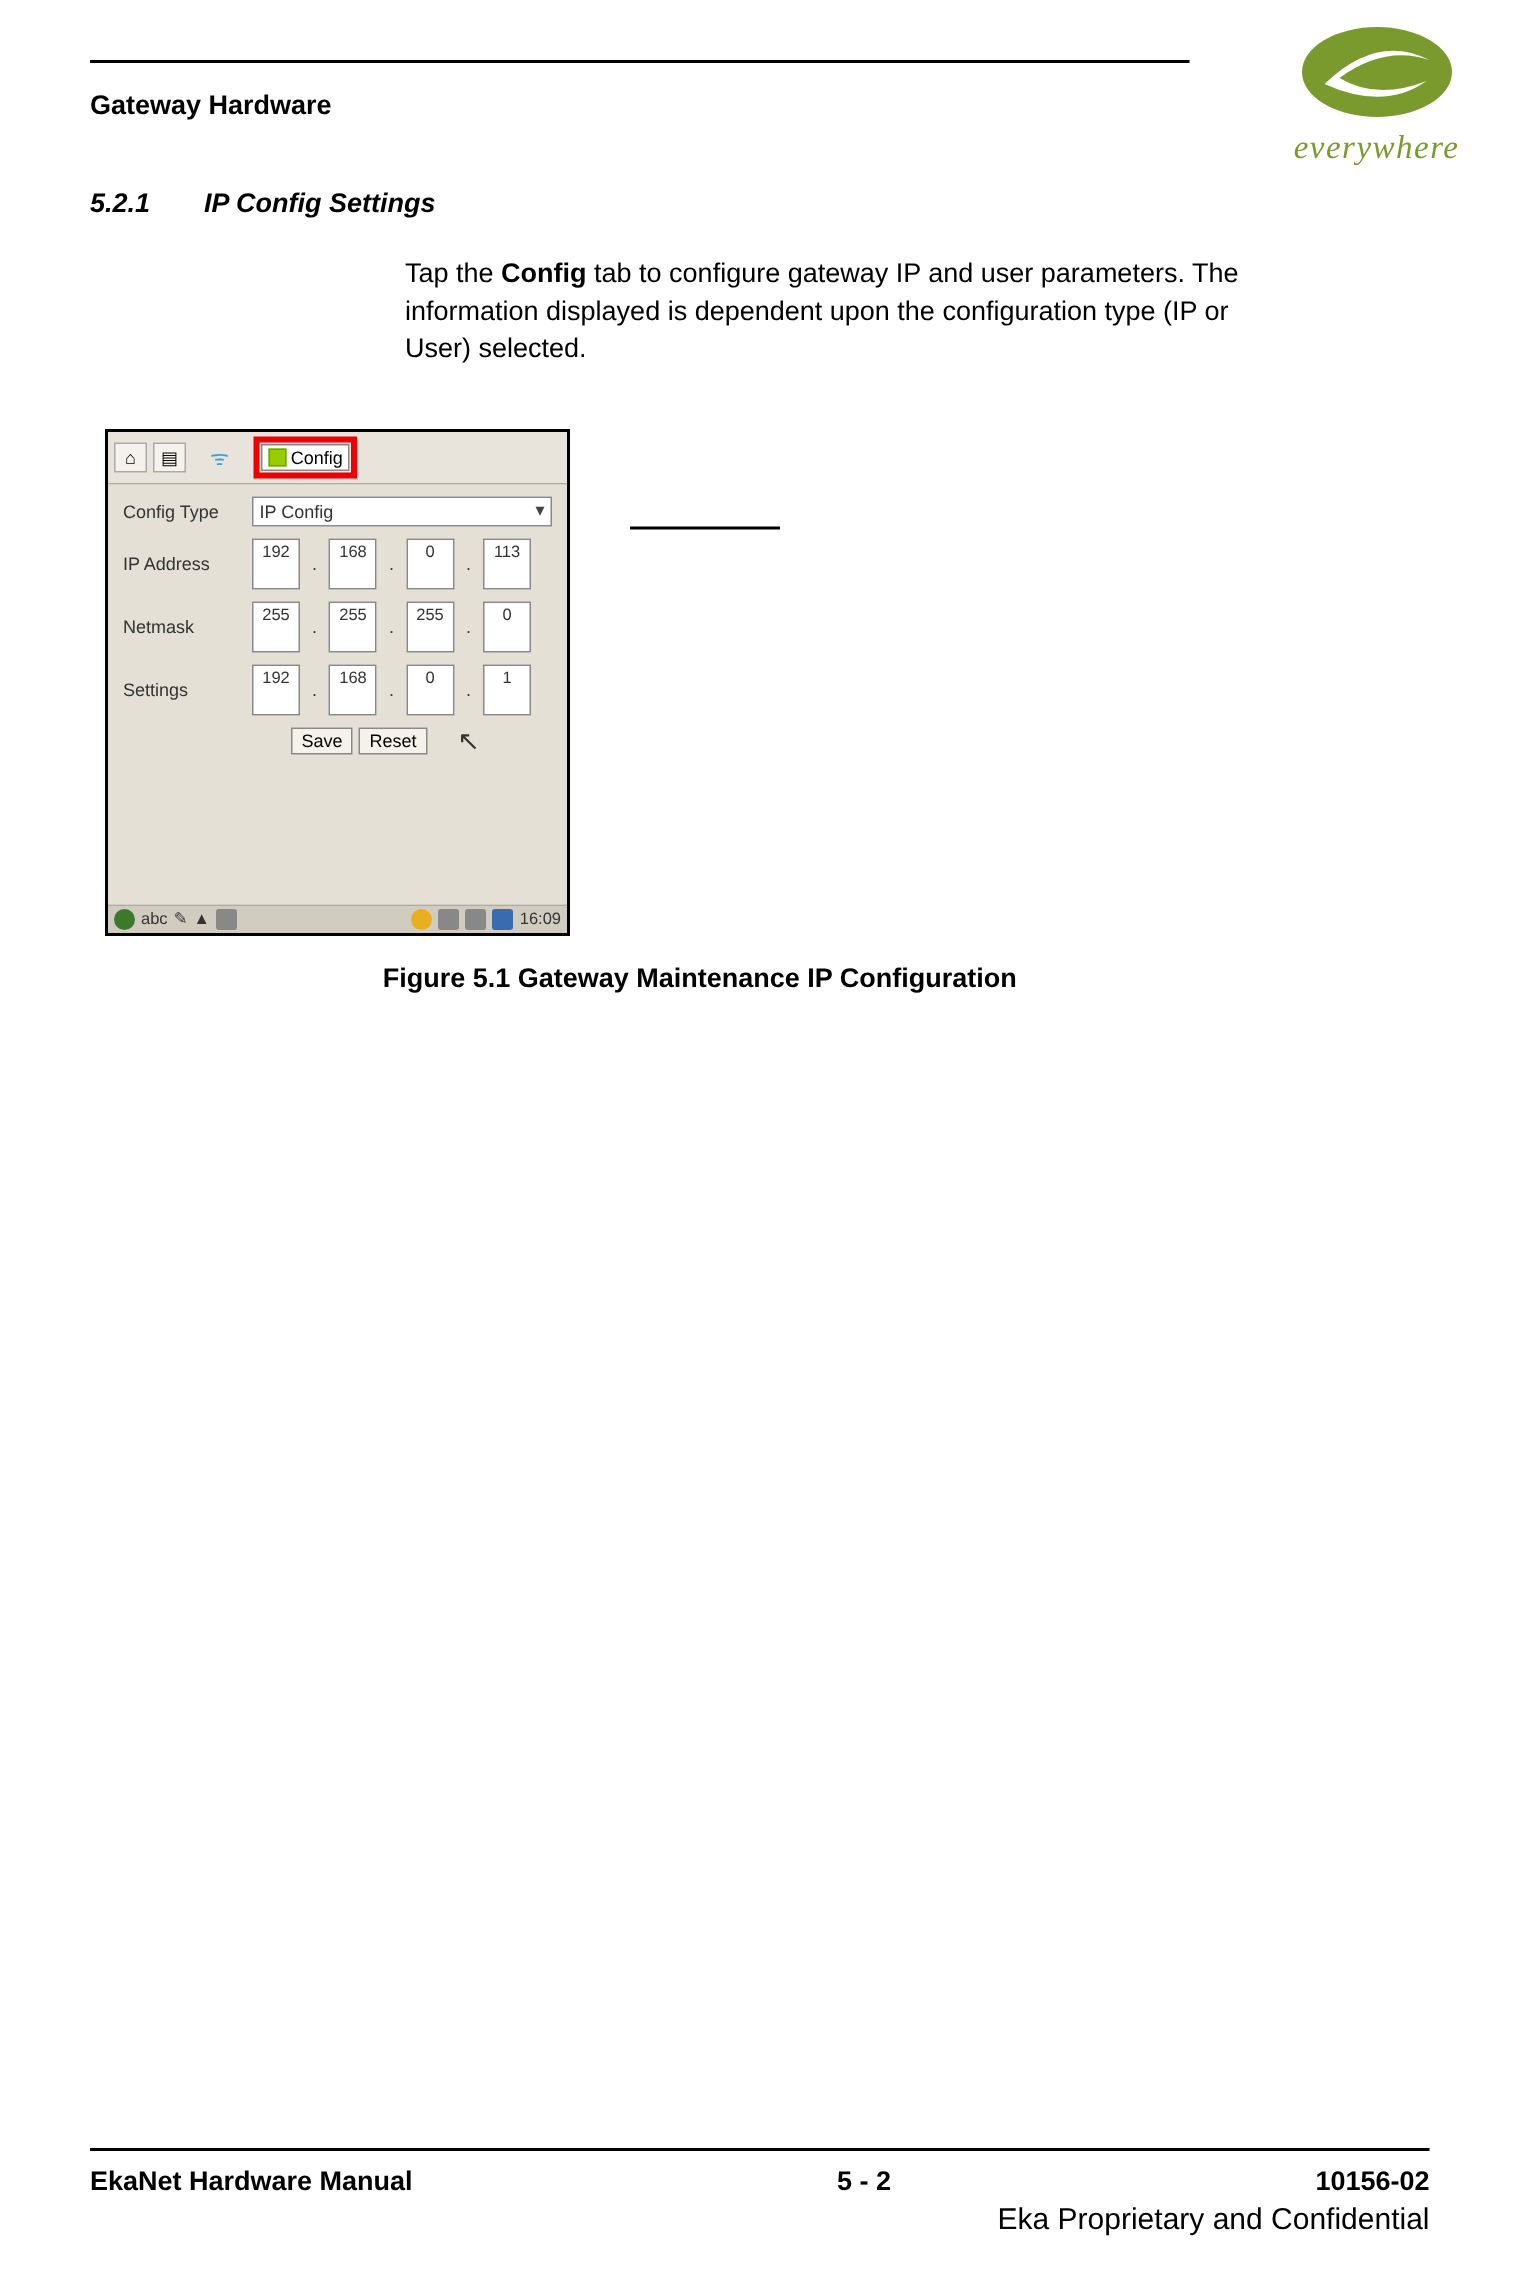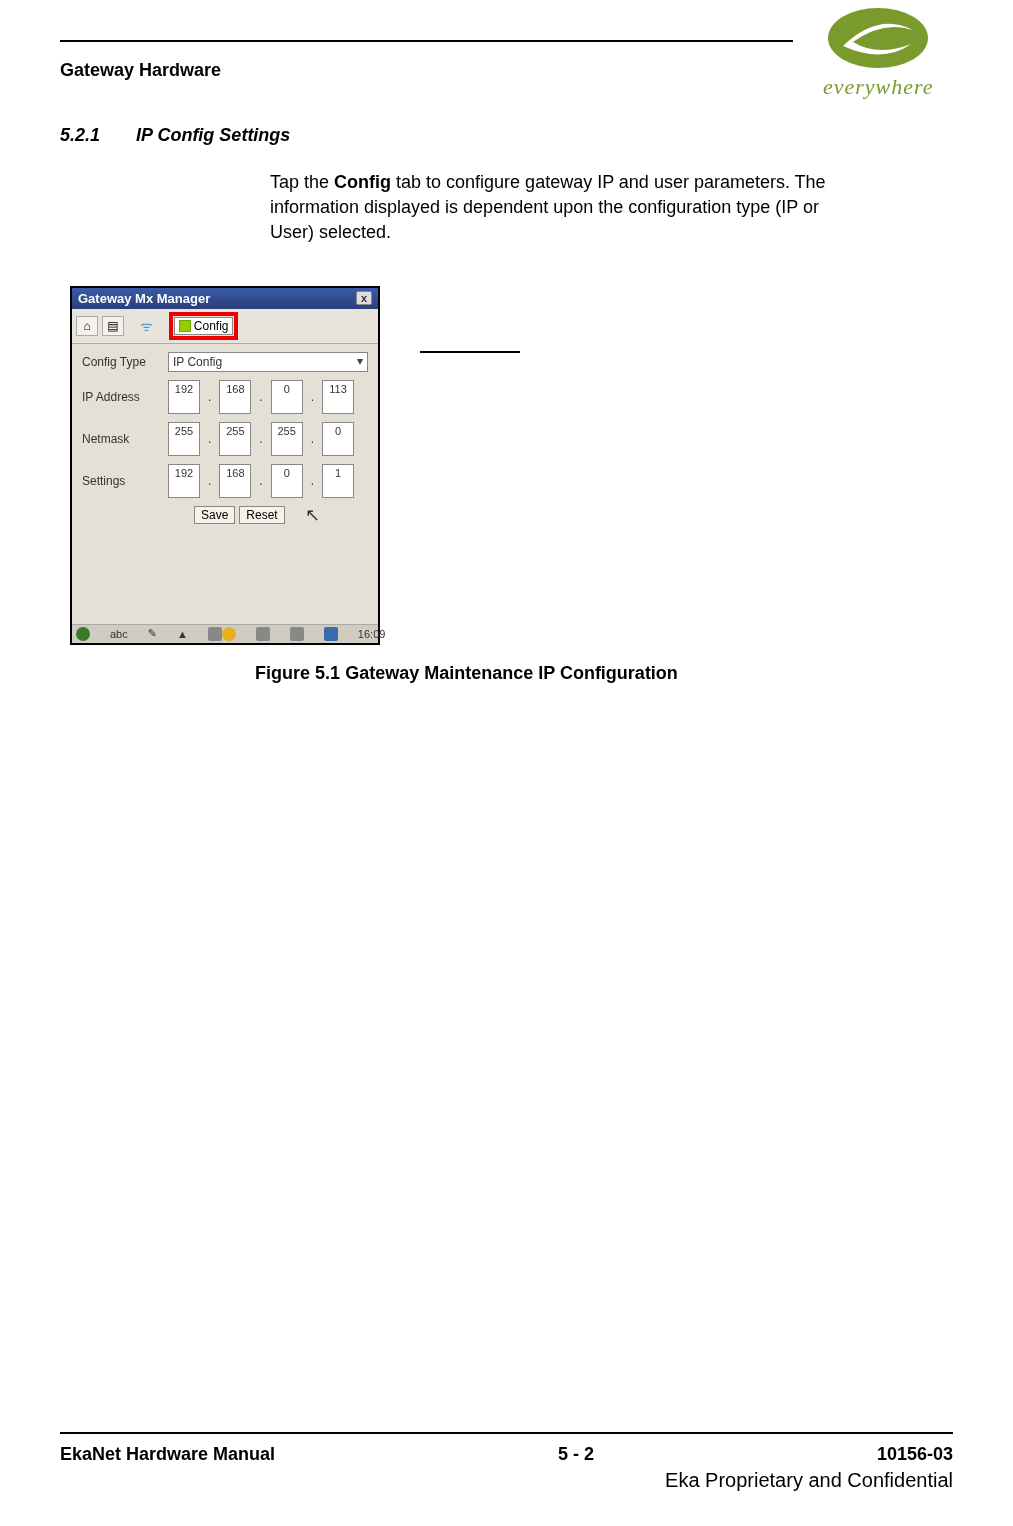--- a/index.html
+++ b/index.html
@@ -26,24 +26,24 @@
     justify-content: space-between;
     align-items: flex-start;
   }
   .header-title {
     font-weight: bold;
     font-size: 18px;
     margin-top: 18px;
   }
   .logo {
     position: absolute;
-    top: 2px;
+    top: 12px;
     right: 40px;
     width: 150px;
-    text-align: left;
+    text-align: right;
   }
   .logo-mark {
     width: 110px;
     height: 72px;
     margin: 0 auto;
   }
   .logo-text {
     font-style: italic;
     font-family: Georgia, serif;
     color: #7a9a2e;
@@ -216,21 +216,21 @@
   }
   .app-taskbar {
     background: #d0ccc0;
     border-top: 1px solid #aaa;
     padding: 2px 4px;
     display: flex;
     justify-content: space-between;
     align-items: center;
     font-size: 11px;
   }
-  .task-left, .task-right { display: flex; align-items: center; gap: 20px; }
+  .task-left, .task-right { display: flex; align-items: center; gap: 4px; }
   .task-ico {
     width: 14px; height: 14px;
     background: #888;
     border-radius: 2px;
   }
   .task-ico.g { background: #3a7a2a; border-radius: 50%; }
   .task-ico.y { background: #e8b020; border-radius: 50%; }
   .task-ico.blue { background: #3a6ab0; }
   .task-text { font-size: 11px; color: #333; }
   .wifi-ico { color: #3aa0e0; font-size: 14px; }
@@ -277,24 +277,20 @@
     <span>IP Config Settings</span>
   </div>
 
   <div class="body-text">
     <span>Tap the </span><b>Config</b><span> tab to configure gateway IP and user parameters. The information displayed is dependent upon the configuration type (IP or User) selected.</span>
   </div>
 
   <div class="figure-wrap">
 
     <div class="app-window">
-      <div class="app-titlebar">
-        <span>Gateway Mx Manager</span>
-        <span class="tb-close">x</span>
-      </div>
       <div class="app-toolbar">
         <span class="tb-btn">⌂</span>
         <span class="tb-btn">▤</span>
         <span style="width:8px"></span>
         <span class="wifi-ico">ᯤ</span>
         <span style="width:8px"></span>
         <span class="config-tab-hi">
           <span class="config-tab">
             <span class="cfg-ico"></span>
             <span>Config</span>
@@ -365,16 +361,16 @@
 
   <div class="figure-caption">Figure 5.1  Gateway Maintenance IP Configuration</div>
 
 </div>
 
 <div class="footer">
   <div class="footer-rule"></div>
   <div class="footer-row">
     <span>EkaNet Hardware Manual</span>
     <span>5 - 2</span>
-    <span>10156-03</span>
+    <span>10156-02</span>
   </div>
   <div class="footer-sub">Eka Proprietary and Confidential</div>
 </div>
 
 </body></html>

